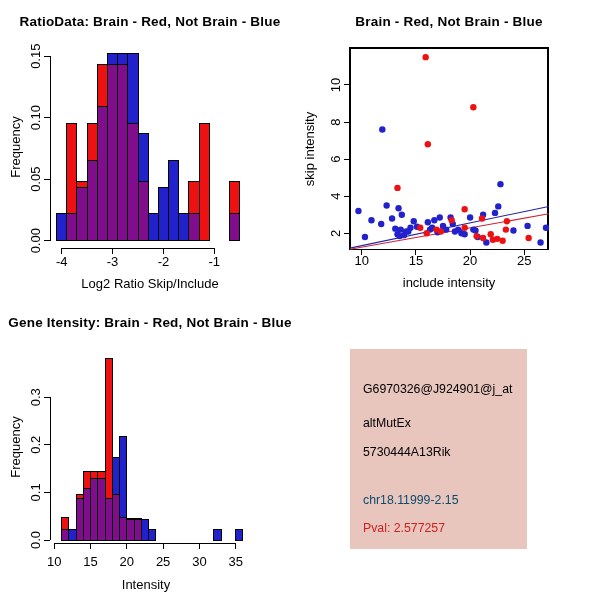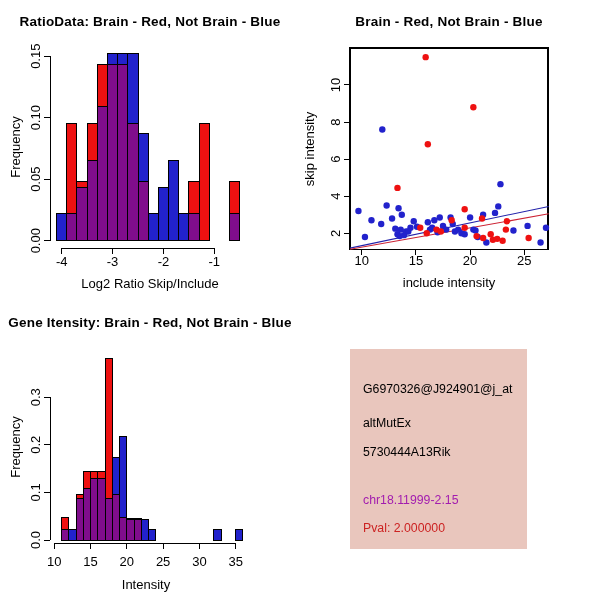--- a/index.html
+++ b/index.html
@@ -212,16 +212,16 @@
       <text x="235.675" y="266" class="tick" text-anchor="middle">35</text>
       <text x="150" y="27" class="title" text-anchor="middle">Gene Itensity: Brain - Red, Not Brain - Blue</text>
       <text x="146" y="289" class="axlab" text-anchor="middle">Intensity</text>
       <text x="0" y="0" class="axlab" text-anchor="middle" transform="translate(20,147) rotate(-90)">Frequency</text>
     </svg>
 
   <div id="p4" class="info" style="background: rgb(233, 198, 189);">
     <div class="iline" style="top: 33px; color: rgb(0, 0, 0);">G6970326@J924901@j_at</div>
     <div class="iline" style="top: 67px; color: rgb(0, 0, 0);">altMutEx</div>
     <div class="iline" style="top: 96px; color: rgb(0, 0, 0);">5730444A13Rik</div>
-    <div class="iline" style="top: 144px; color: #a21caf;">chr18.11999-2.15</div>
-    <div class="iline" style="top: 172px; color: rgb(204, 34, 34);">Pval: 2.000000</div>
+    <div class="iline" style="top: 144px; color: #0c4a6e;">chr18.11999-2.15</div>
+    <div class="iline" style="top: 172px; color: rgb(204, 34, 34);">Pval: 2.577257</div>
   </div>
 </div>
 
 </body></html>

